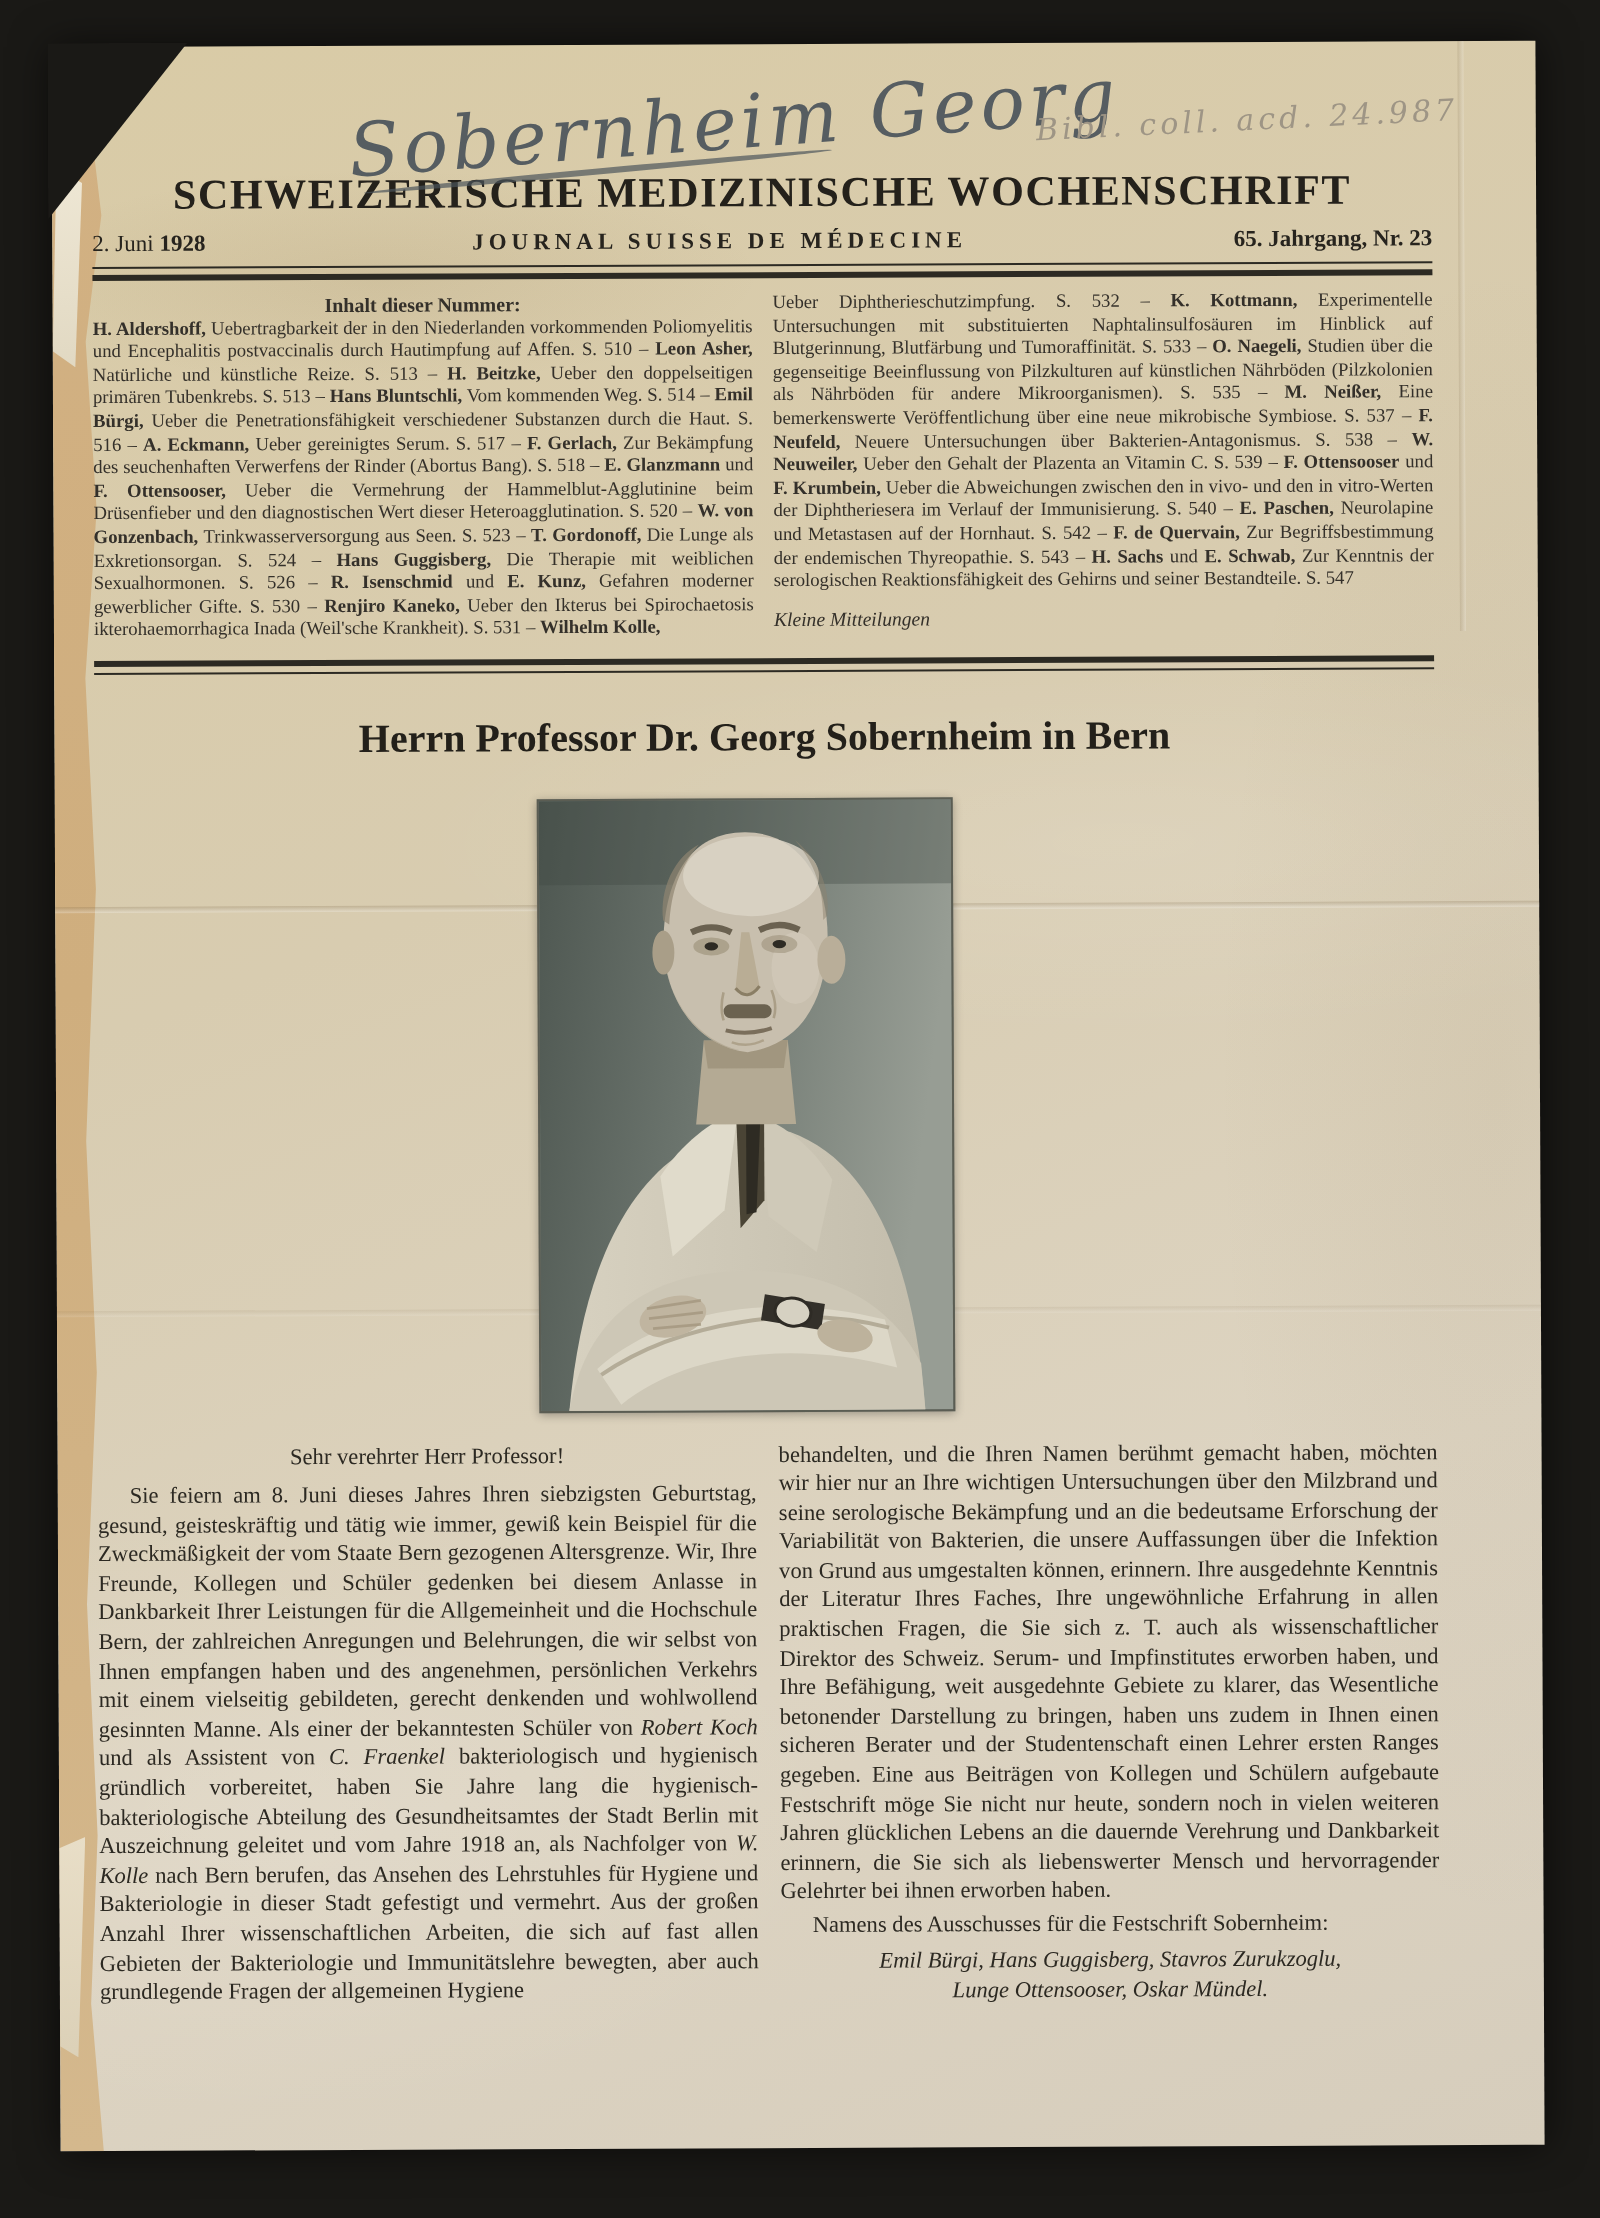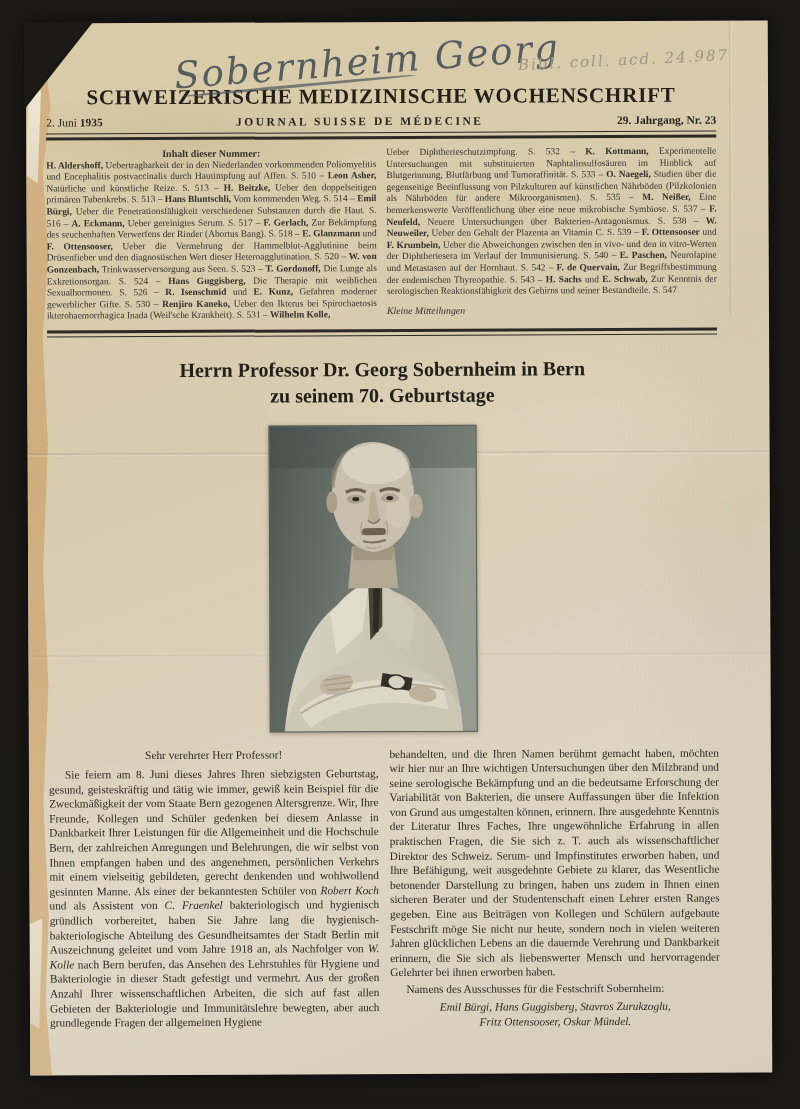--- a/index.html
+++ b/index.html
@@ -90,44 +90,43 @@
     <div class="crease-v"></div>
 
     <div class="handwriting">Sobernheim Georg</div>
     <div class="pencil">Bibl. coll. acd. 24.987</div>
 
     <div class="content">
 
       <header class="masthead">
         <div class="masthead-title">SCHWEIZERISCHE MEDIZINISCHE WOCHENSCHRIFT</div>
         <div class="dateline">
-          <span class="l"><span>2. Juni </span><span class="rb">1935</span></span>
+          <span class="l"><span>2. Juni </span><span class="rb">1928</span></span>
           <span class="c">JOURNAL SUISSE DE MÉDECINE</span>
-          <span class="r">29. Jahrgang, Nr. 23</span>
+          <span class="r">65. Jahrgang, Nr. 23</span>
         </div>
         <div class="rule-top"></div>
       </header>
 
       <section class="contents">
         <div class="col">
           <p class="contents-heading">Inhalt dieser Nummer:</p>
           <p><span class="rb">H. Aldershoff,</span><span> Uebertragbarkeit der in den Niederlanden vorkommenden Poliomyelitis und Encephalitis postvaccinalis durch Hautimpfung auf Affen. S. 510 – </span><span class="rb">Leon Asher,</span><span> Natürliche und künstliche Reize. S. 513 – </span><span class="rb">H. Beitzke,</span><span> Ueber den doppelseitigen primären Tubenkrebs. S. 513 – </span><span class="rb">Hans Bluntschli,</span><span> Vom kommenden Weg. S. 514 – </span><span class="rb">Emil Bürgi,</span><span> Ueber die Penetrationsfähigkeit verschiedener Substanzen durch die Haut. S. 516 – </span><span class="rb">A. Eckmann,</span><span> Ueber gereinigtes Serum. S. 517 – </span><span class="rb">F. Gerlach,</span><span> Zur Bekämpfung des seuchenhaften Verwerfens der Rinder (Abortus Bang). S. 518 – </span><span class="rb">E. Glanzmann</span><span> und </span><span class="rb">F. Ottensooser,</span><span> Ueber die Vermehrung der Hammelblut-Agglutinine beim Drüsenfieber und den diagnostischen Wert dieser Heteroagglutination. S. 520 – </span><span class="rb">W. von Gonzenbach,</span><span> Trinkwasserversorgung aus Seen. S. 523 – </span><span class="rb">T. Gordonoff,</span><span> Die Lunge als Exkretionsorgan. S. 524 – </span><span class="rb">Hans Guggisberg,</span><span> Die Therapie mit weiblichen Sexualhormonen. S. 526 – </span><span class="rb">R. Isenschmid</span><span> und </span><span class="rb">E. Kunz,</span><span> Gefahren moderner gewerblicher Gifte. S. 530 – </span><span class="rb">Renjiro Kaneko,</span><span> Ueber den Ikterus bei Spirochaetosis ikterohaemorrhagica Inada (Weil'sche Krankheit). S. 531 – </span><span class="rb">Wilhelm Kolle,</span></p>
         </div>
         <div class="col">
           <p><span>Ueber Diphtherieschutzimpfung. S. 532 – </span><span class="rb">K. Kottmann,</span><span> Experimentelle Untersuchungen mit substituierten Naphtalinsulfosäuren im Hinblick auf Blutgerinnung, Blutfärbung und Tumoraffinität. S. 533 – </span><span class="rb">O. Naegeli,</span><span> Studien über die gegenseitige Beeinflussung von Pilzkulturen auf künstlichen Nährböden (Pilzkolonien als Nährböden für andere Mikroorganismen). S. 535 – </span><span class="rb">M. Neißer,</span><span> Eine bemerkenswerte Veröffentlichung über eine neue mikrobische Symbiose. S. 537 – </span><span class="rb">F. Neufeld,</span><span> Neuere Untersuchungen über Bakterien-Antagonismus. S. 538 – </span><span class="rb">W. Neuweiler,</span><span> Ueber den Gehalt der Plazenta an Vitamin C. S. 539 – </span><span class="rb">F. Ottensooser</span><span> und </span><span class="rb">F. Krumbein,</span><span> Ueber die Abweichungen zwischen den in vivo- und den in vitro-Werten der Diphtheriesera im Verlauf der Immunisierung. S. 540 – </span><span class="rb">E. Paschen,</span><span> Neurolapine und Metastasen auf der Hornhaut. S. 542 – </span><span class="rb">F. de Quervain,</span><span> Zur Begriffsbestimmung der endemischen Thyreopathie. S. 543 – </span><span class="rb">H. Sachs</span><span> und </span><span class="rb">E. Schwab,</span><span> Zur Kenntnis der serologischen Reaktionsfähigkeit des Gehirns und seiner Bestandteile. S. 547</span></p>
           <p class="kleine">Kleine Mitteilungen</p>
         </div>
       </section>
 
       <div class="rule-bottom"></div>
 
       <section>
         <h2 class="article-title">
           <span>Herrn Professor Dr. Georg Sobernheim in Bern</span><br>
-          <span>zu seinem 70. Geburtstage</span>
         </h2>
 
         <figure class="photo" title="Porträtfoto: älterer Herr mit Glatze im weissen Arztkittel, verschränkte Arme, Armbanduhr">
           <svg viewBox="0 0 206 305" xmlns="http://www.w3.org/2000/svg">
             <defs>
               <linearGradient id="bg" x1="0" y1="0" x2="1" y2="0.2">
                 <stop offset="0" stop-color="#4e5751"></stop>
                 <stop offset="0.45" stop-color="#6c756e"></stop>
                 <stop offset="1" stop-color="#979d94"></stop>
               </linearGradient>
@@ -179,21 +178,21 @@
         <div class="body-cols">
           <div class="col">
             <p class="salutation">Sehr verehrter Herr Professor!</p>
             <p class="indent"><span>Sie feiern am 8. Juni dieses Jahres Ihren siebzigsten Geburtstag, gesund, geisteskräftig und tätig wie immer, gewiß kein Beispiel für die Zweckmäßigkeit der vom Staate Bern gezogenen Altersgrenze. Wir, Ihre Freunde, Kollegen und Schüler gedenken bei diesem Anlasse in Dankbarkeit Ihrer Leistungen für die Allgemeinheit und die Hochschule Bern, der zahlreichen Anregungen und Belehrungen, die wir selbst von Ihnen empfangen haben und des angenehmen, persönlichen Verkehrs mit einem vielseitig gebildeten, gerecht denkenden und wohlwollend gesinnten Manne. Als einer der bekanntesten Schüler von </span><span class="ri">Robert Koch</span><span> und als Assistent von </span><span class="ri">C. Fraenkel</span><span> bakteriologisch und hygienisch gründlich vorbereitet, haben Sie Jahre lang die hygienisch-bakteriologische Abteilung des Gesundheitsamtes der Stadt Berlin mit Auszeichnung geleitet und vom Jahre 1918 an, als Nachfolger von </span><span class="ri">W. Kolle</span><span> nach Bern berufen, das Ansehen des Lehrstuhles für Hygiene und Bakteriologie in dieser Stadt gefestigt und vermehrt. Aus der großen Anzahl Ihrer wissenschaftlichen Arbeiten, die sich auf fast allen Gebieten der Bakteriologie und Immunitätslehre bewegten, aber auch grundlegende Fragen der allgemeinen Hygiene</span></p>
           </div>
           <div class="col">
             <p><span>behandelten, und die Ihren Namen berühmt gemacht haben, möchten wir hier nur an Ihre wichtigen Untersuchungen über den Milzbrand und seine serologische Bekämpfung und an die bedeutsame Erforschung der Variabilität von Bakterien, die unsere Auffassungen über die Infektion von Grund aus umgestalten können, erinnern. Ihre ausgedehnte Kenntnis der Literatur Ihres Faches, Ihre ungewöhnliche Erfahrung in allen praktischen Fragen, die Sie sich z. T. auch als wissenschaftlicher Direktor des Schweiz. Serum- und Impfinstitutes erworben haben, und Ihre Befähigung, weit ausgedehnte Gebiete zu klarer, das Wesentliche betonender Darstellung zu bringen, haben uns zudem in Ihnen einen sicheren Berater und der Studentenschaft einen Lehrer ersten Ranges gegeben. Eine aus Beiträgen von Kollegen und Schülern aufgebaute Festschrift möge Sie nicht nur heute, sondern noch in vielen weiteren Jahren glücklichen Lebens an die dauernde Verehrung und Dankbarkeit erinnern, die Sie sich als liebenswerter Mensch und hervorragender Gelehrter bei ihnen erworben haben.</span></p>
             <p class="closing">Namens des Ausschusses für die Festschrift Sobernheim:</p>
             <p class="sigs">
               <span>Emil Bürgi, Hans Guggisberg, Stavros Zurukzoglu,</span><br>
-              <span>Fritz Ottensooser, Oskar Mündel.</span>
+              <span>Lunge Ottensooser, Oskar Mündel.</span>
             </p>
           </div>
         </div>
       </section>
 
     </div>
   </div>
 </div>
 
 </body></html>

